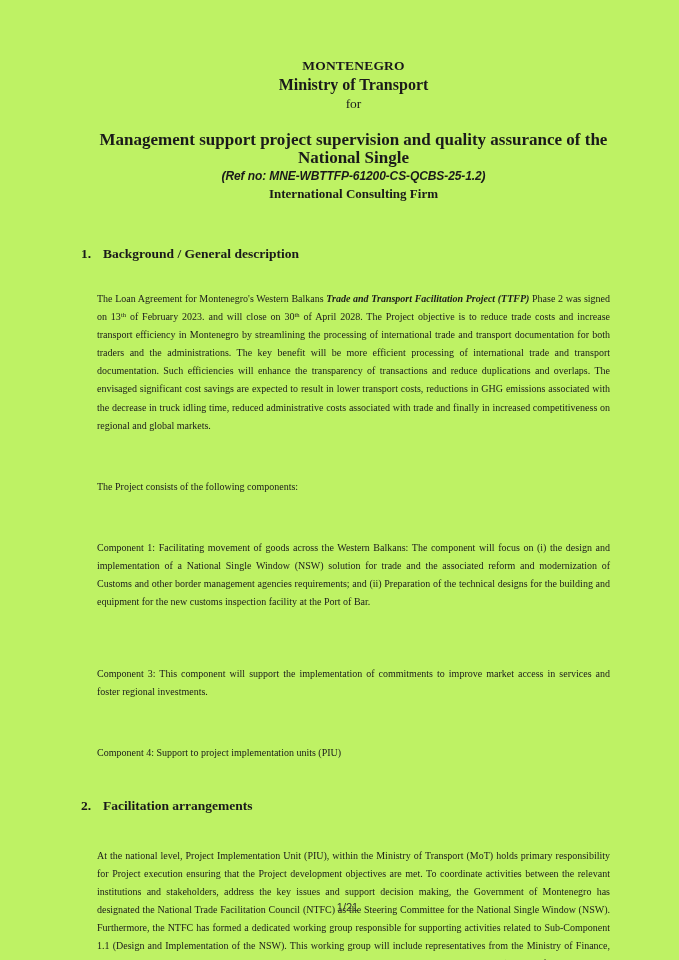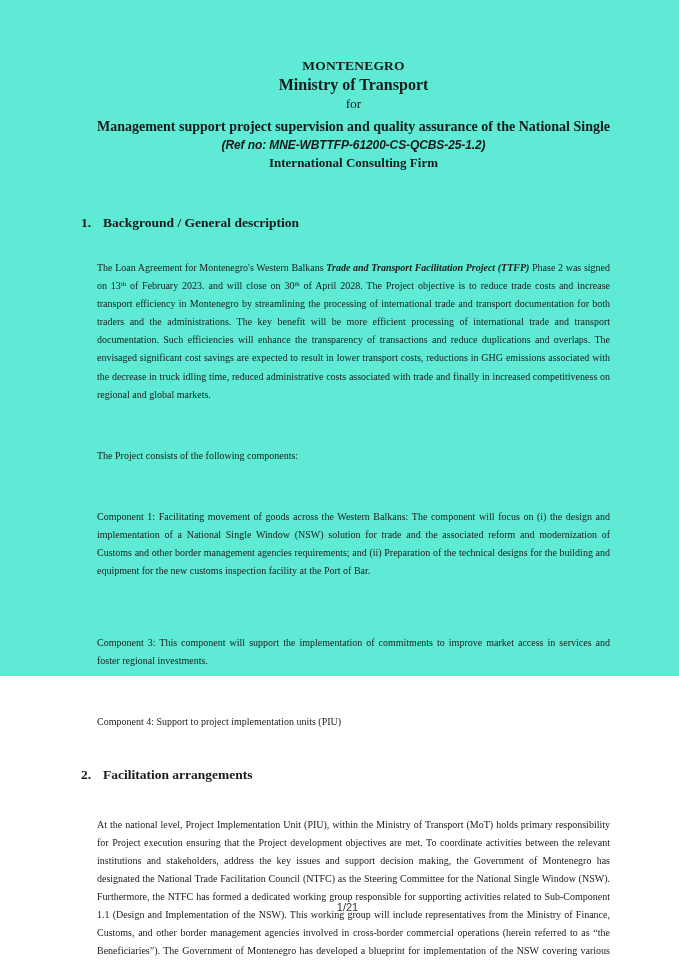--- a/index.html
+++ b/index.html
@@ -12,22 +12,22 @@
     height: 960px;
     overflow: hidden;
     font-family: "Liberation Serif", "DejaVu Serif", serif;
     color: #1a1a1a;
     -webkit-font-smoothing: antialiased;
   }
 
   .page {
     position: relative;
     width: 679px;
-    height: 676px;
-    background: #5eead4;
+    height: 960px;
+    background: #bef264;
     box-sizing: border-box;
     padding: 0;
   }
 
   .content {
     position: absolute;
     left: 81px;
     top: 0;
     width: 545px;
   }
@@ -53,24 +53,24 @@
     font-weight: bold;
     line-height: 21px;
     margin-top: 21px;
   }
   .tor-for {
     font-size: 13.5px;
     font-weight: normal;
     line-height: 17px;
   }
   .tor-subject {
-    font-size: 14px;
-    font-weight: bold;
-    line-height: 18px;
-    margin-top: 6px;
+    font-size: 17px;
+    font-weight: bold;
+    line-height: 18px;
+    margin-top: 19px;
   }
   .ref-no {
     font-family: "Liberation Sans", "DejaVu Sans", sans-serif;
     font-size: 12px;
     font-weight: bold;
     font-style: italic;
     line-height: 18px;
     letter-spacing: -0.1px;
   }
   .firm-type {

